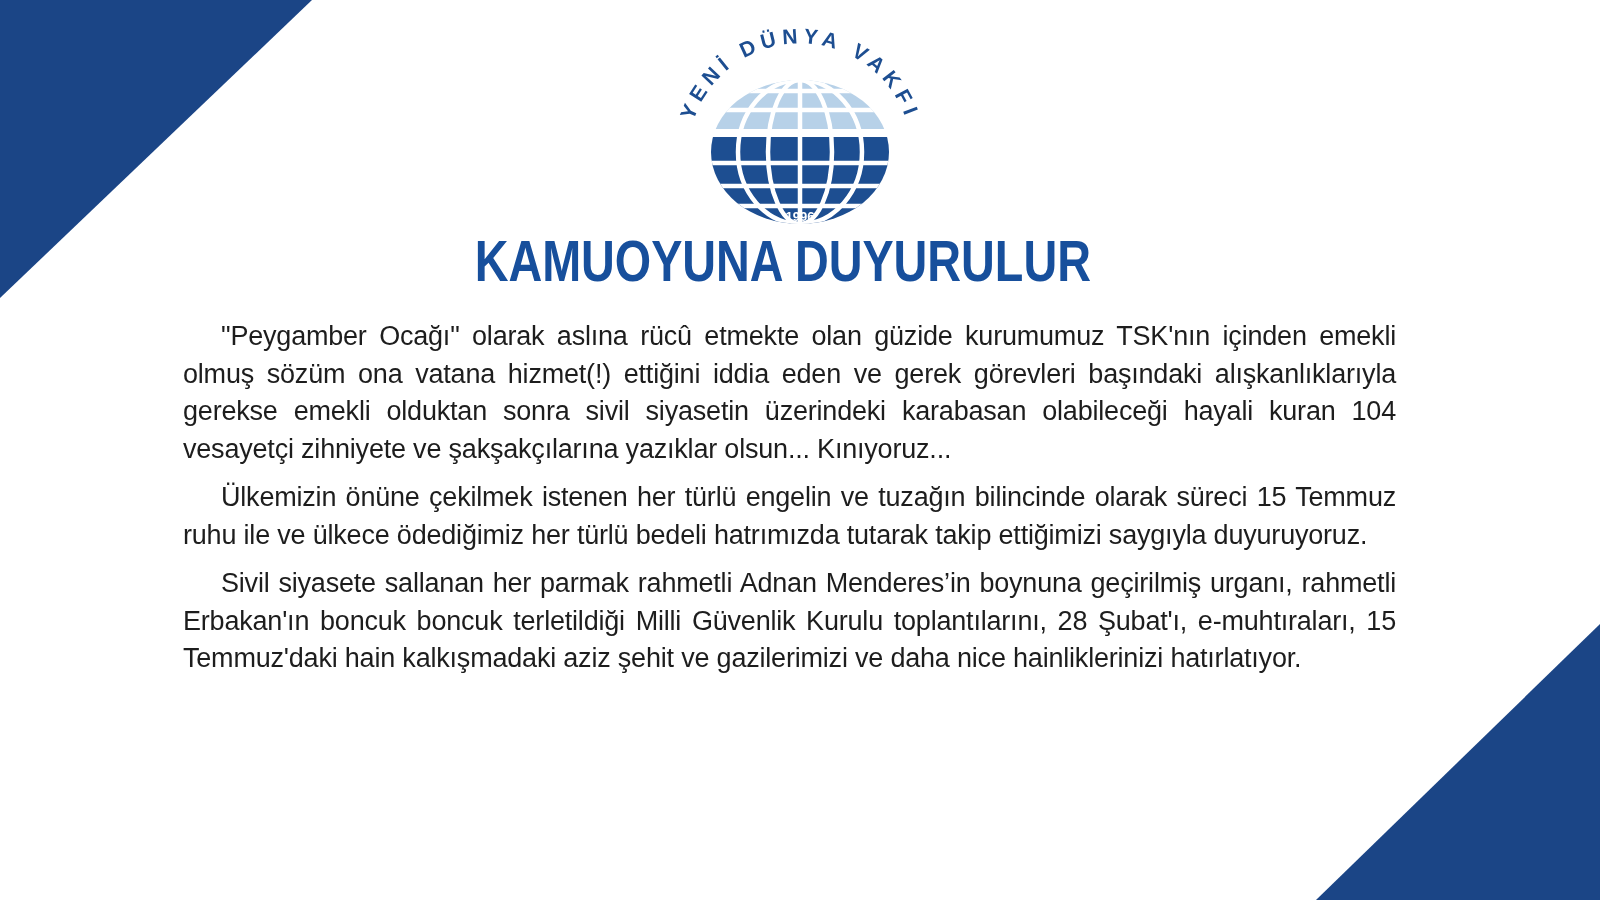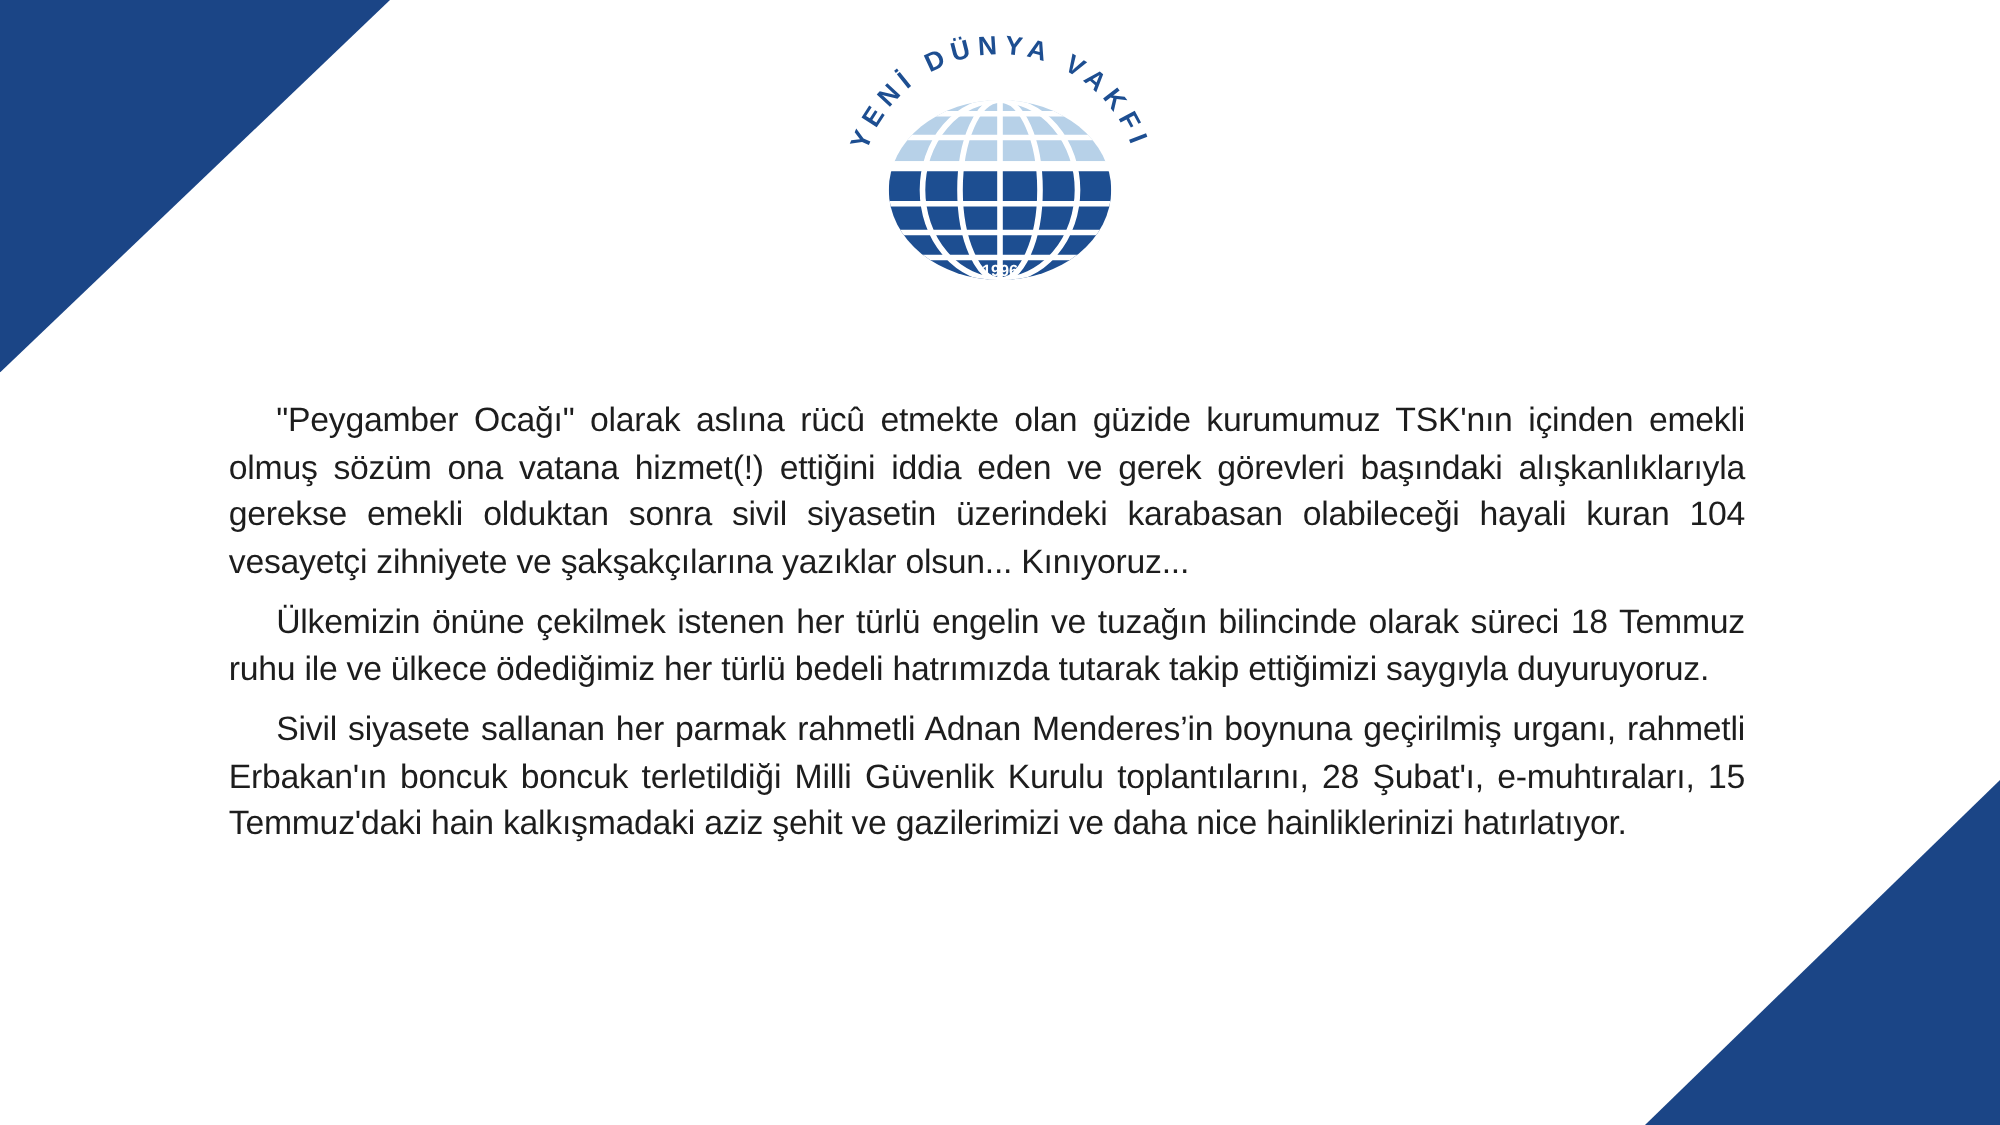--- a/index.html
+++ b/index.html
@@ -121,20 +121,23 @@
           <line x1="41" y1="100" x2="219" y2="100"></line>
           <line x1="41" y1="153" x2="219" y2="153"></line>
           <line x1="41" y1="176" x2="219" y2="176"></line>
           <line x1="41" y1="196" x2="219" y2="196"></line>
         </g>
         <text x="130" y="211" class="logo-year">1996</text>
       </g>
     </svg>
   </div>
 
+  <div class="title-wrap">
+    <span class="title">KAMUOYUNA DUYURULUR</span>
+  </div>
 
   <div class="body-text">
     <p>"Peygamber Ocağı" olarak aslına rücû etmekte olan güzide kurumumuz TSK'nın içinden emekli olmuş sözüm ona vatana hizmet(!) ettiğini iddia eden ve gerek görevleri başındaki alışkanlıklarıyla gerekse emekli olduktan sonra sivil siyasetin üzerindeki karabasan olabileceği hayali kuran 104 vesayetçi zihniyete ve şakşakçılarına yazıklar olsun... Kınıyoruz...</p>
-    <p>Ülkemizin önüne çekilmek istenen her türlü engelin ve tuzağın bilincinde olarak süreci 18 Temmuz ruhu ile ve ülkece ödediğimiz her türlü bedeli hatrımızda tutarak takip ettiğimizi saygıyla duyuruyoruz.</p>
+    <p>Ülkemizin önüne çekilmek istenen her türlü engelin ve tuzağın bilincinde olarak süreci 15 Temmuz ruhu ile ve ülkece ödediğimiz her türlü bedeli hatrımızda tutarak takip ettiğimizi saygıyla duyuruyoruz.</p>
     <p>Sivil siyasete sallanan her parmak rahmetli Adnan Menderes’in boynuna geçirilmiş urganı, rahmetli Erbakan'ın boncuk boncuk terletildiği Milli Güvenlik Kurulu toplantılarını, 28 Şubat'ı, e-muhtıraları, 15 Temmuz'daki hain kalkışmadaki aziz şehit ve gazilerimizi ve daha nice hainliklerinizi hatırlatıyor.</p>
   </div>
 
 </div>
 
 </body></html>

